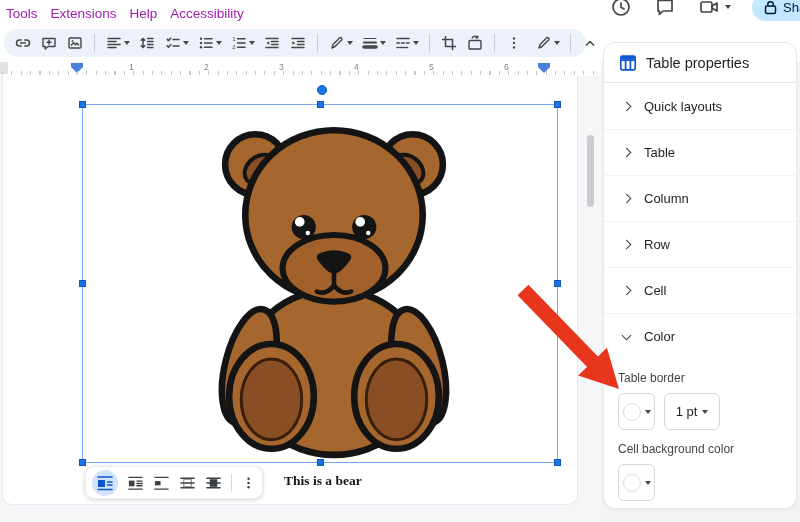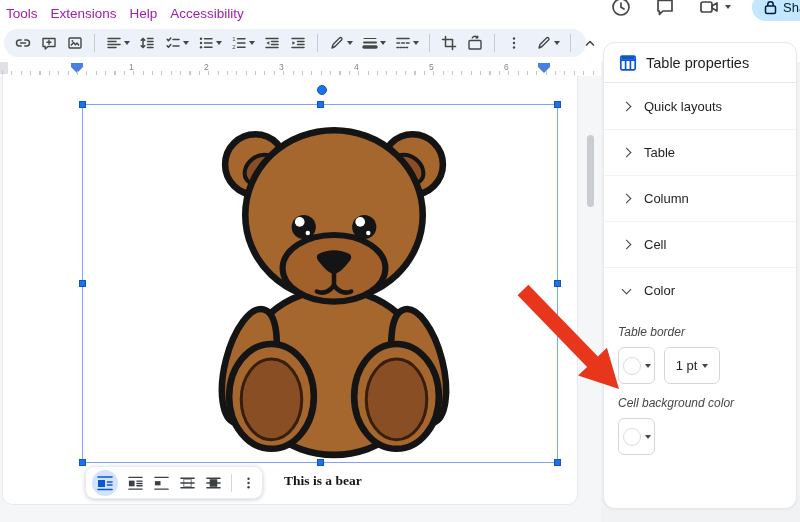--- a/index.html
+++ b/index.html
@@ -69,21 +69,21 @@
     border-bottom:1px solid #e4e6e9; }
   .sb-title { font-size:14.5px; color:#1f1f1f; }
   .sb-row { display:flex; align-items:center; gap:14px; height:46px; padding-left:19px;
     border-top:1px solid #f1f3f5; cursor:default; }
   .sb-row.first { border-top:none; }
   .sb-label { font-size:13px; font-weight:500; color:#1f1f1f; }
   .chev { width:7px; height:7px; border-right:1.8px solid #3c4043; border-bottom:1.8px solid #3c4043; flex:0 0 auto; }
   .chev.right { transform:rotate(-45deg); }
   .chev.down { transform:rotate(45deg); margin-top:-3px; }
   .sb-sub { padding-left:14px; }
-  .sb-sublabel { font-size:12px; color:#444746;font-style:italic; }
+  .sb-sublabel { font-size:12px; color:#444746; }
   .ctl-row { display:flex; gap:9px; margin-top:8px; }
   .color-btn { width:37px; height:37px; border:1px solid #d5d7da; border-radius:6px; background:#fff;
     display:flex; align-items:center; justify-content:center; gap:4px; }
   .color-circle { width:18px; height:18px; border-radius:50%; background:#fff; border:1.5px solid #dadce0; }
   .width-btn { width:56px; height:37px; border:1px solid #d5d7da; border-radius:6px; background:#fff;
     display:flex; align-items:center; justify-content:center; gap:5px; font-size:13px; color:#1f1f1f; }
 
   .arrow-overlay { left:0; top:0; width:800px; height:522px; pointer-events:none; z-index:50; }
 </style>
 </head>
@@ -369,20 +369,24 @@
     <span class="chev right"></span>
     <span class="sb-label">Quick layouts</span>
   </div>
   <div class="sb-row">
     <span class="chev right"></span>
     <span class="sb-label">Table</span>
   </div>
   <div class="sb-row">
     <span class="chev right"></span>
     <span class="sb-label">Column</span>
+  </div>
+  <div class="sb-row">
+    <span class="chev right"></span>
+    <span class="sb-label">Row</span>
   </div>
   <div class="sb-row">
     <span class="chev right"></span>
     <span class="sb-label">Cell</span>
   </div>
   <div class="sb-row">
     <span class="chev down"></span>
     <span class="sb-label">Color</span>
   </div>
   <div class="sb-sub">

